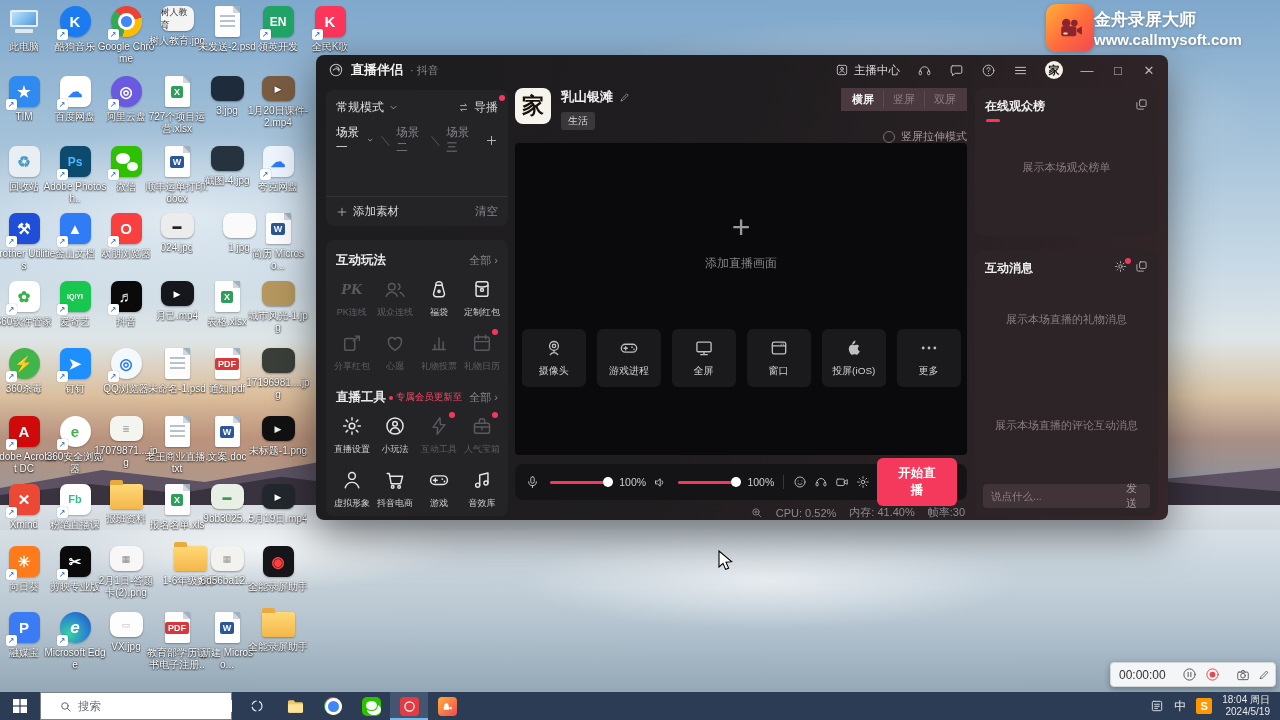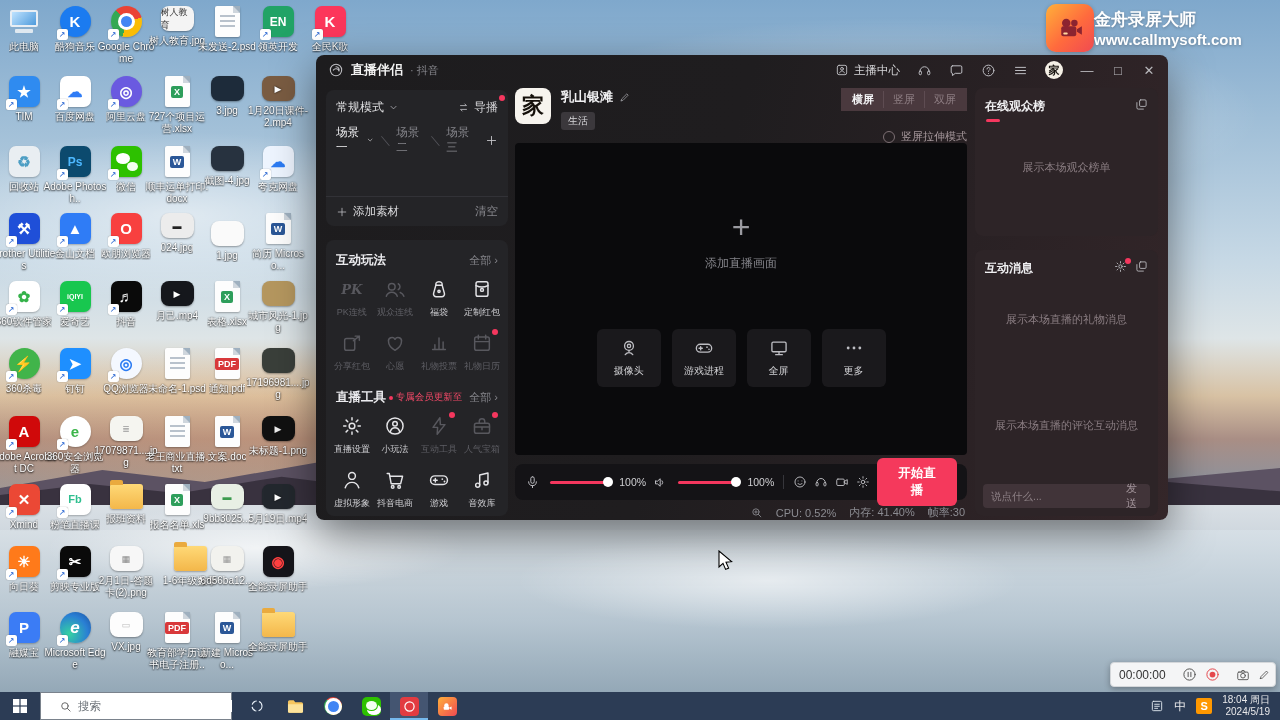--- a/index.html
+++ b/index.html
@@ -308,21 +308,21 @@
         <span class="sc">↗</span>
       </div>
       <div class="dlabel">欧朋浏览器</div>
     </div>
     <div class="dicon" style="left: 145px; top: 213px;">
       <div class="imgtile" style="background:#ececec">
         <span class="g" style="font-size:9px;color:#222">▬</span>
       </div>
       <div class="dlabel">024.jpg</div>
     </div>
-    <div class="dicon" style="left: 195px; top: 213px; margin-top: 8px;">
+    <div class="dicon" style="left: 207px; top: 213px;">
       <div class="imgtile" style="background:#fafafa"></div>
       <div class="dlabel">1.jpg</div>
     </div>
     <div class="dicon" style="left: 246px; top: 213px;">
       <div class="filetile">
         <span class="fbadge" style="background:#2b5797">W</span>
       </div>
       <div class="dlabel">简历 Microso...</div>
     </div>
     <div class="dicon" style="left: -8px; top: 281px; position: absolute;">
@@ -864,20 +864,37 @@
             <span class="src-label">游戏进程</span>
           </div>
           <div class="src">
             <span class="vico">
               <svg width="20" height="20" viewBox="0 0 24 24" fill="none" stroke="currentColor" stroke-width="1.6" stroke-linecap="round" stroke-linejoin="round">
                 <rect x="3.5" y="5" width="17" height="11.5" rx="1.5"></rect>
                 <path d="M12 16.5v3.3M8 20h8"></path>
               </svg>
             </span>
             <span class="src-label">全屏</span>
+          </div>
+          <div class="src">
+            <span class="vico">
+              <svg width="20" height="20" viewBox="0 0 24 24" fill="none" stroke="currentColor" stroke-width="1.6" stroke-linecap="round" stroke-linejoin="round">
+                <rect x="4" y="5" width="16" height="14" rx="2"></rect>
+                <path d="M4 9.5h16M14.6 7.3h.01M17.2 7.3h.01"></path>
+              </svg>
+            </span>
+            <span class="src-label">窗口</span>
+          </div>
+          <div class="src">
+            <span class="vico">
+              <svg width="20" height="20" viewBox="0 0 24 24" fill="none" stroke="currentColor" stroke-width="1.6" stroke-linecap="round" stroke-linejoin="round">
+                <path fill="currentColor" stroke="none" d="M12.7 6.3c.7-.9 1.2-2.1 1-3.3-1 .1-2.2.8-2.9 1.7-.6.8-1.2 2-.9 3.1 1.1.1 2.1-.6 2.8-1.5zM16.6 12.8c0-2 1.6-3 1.7-3.1-1-1.4-2.4-1.6-2.9-1.6-1.3-.1-2.4.7-3 .7-.7 0-1.6-.7-2.7-.7-1.3 0-2.6.8-3.3 2-1.4 2.5-.4 6.1 1 8.1.7 1 1.5 2.1 2.6 2 1 0 1.4-.7 2.6-.7s1.6.7 2.7.6c1.1 0 1.8-1 2.5-2 .8-1.1 1.1-2.3 1.1-2.3s-2.2-.9-2.3-3z"></path>
+              </svg>
+            </span>
+            <span class="src-label">投屏(iOS)</span>
           </div>
           <div class="src">
             <span class="vico">
               <svg width="20" height="20" viewBox="0 0 24 24" fill="none" stroke="currentColor" stroke-width="1.6" stroke-linecap="round" stroke-linejoin="round">
                 <circle cx="5" cy="12" r="1.7" fill="currentColor" stroke="none"></circle>
                 <circle cx="12" cy="12" r="1.7" fill="currentColor" stroke="none"></circle>
                 <circle cx="19" cy="12" r="1.7" fill="currentColor" stroke="none"></circle>
               </svg>
             </span>
             <span class="src-label">更多</span>

